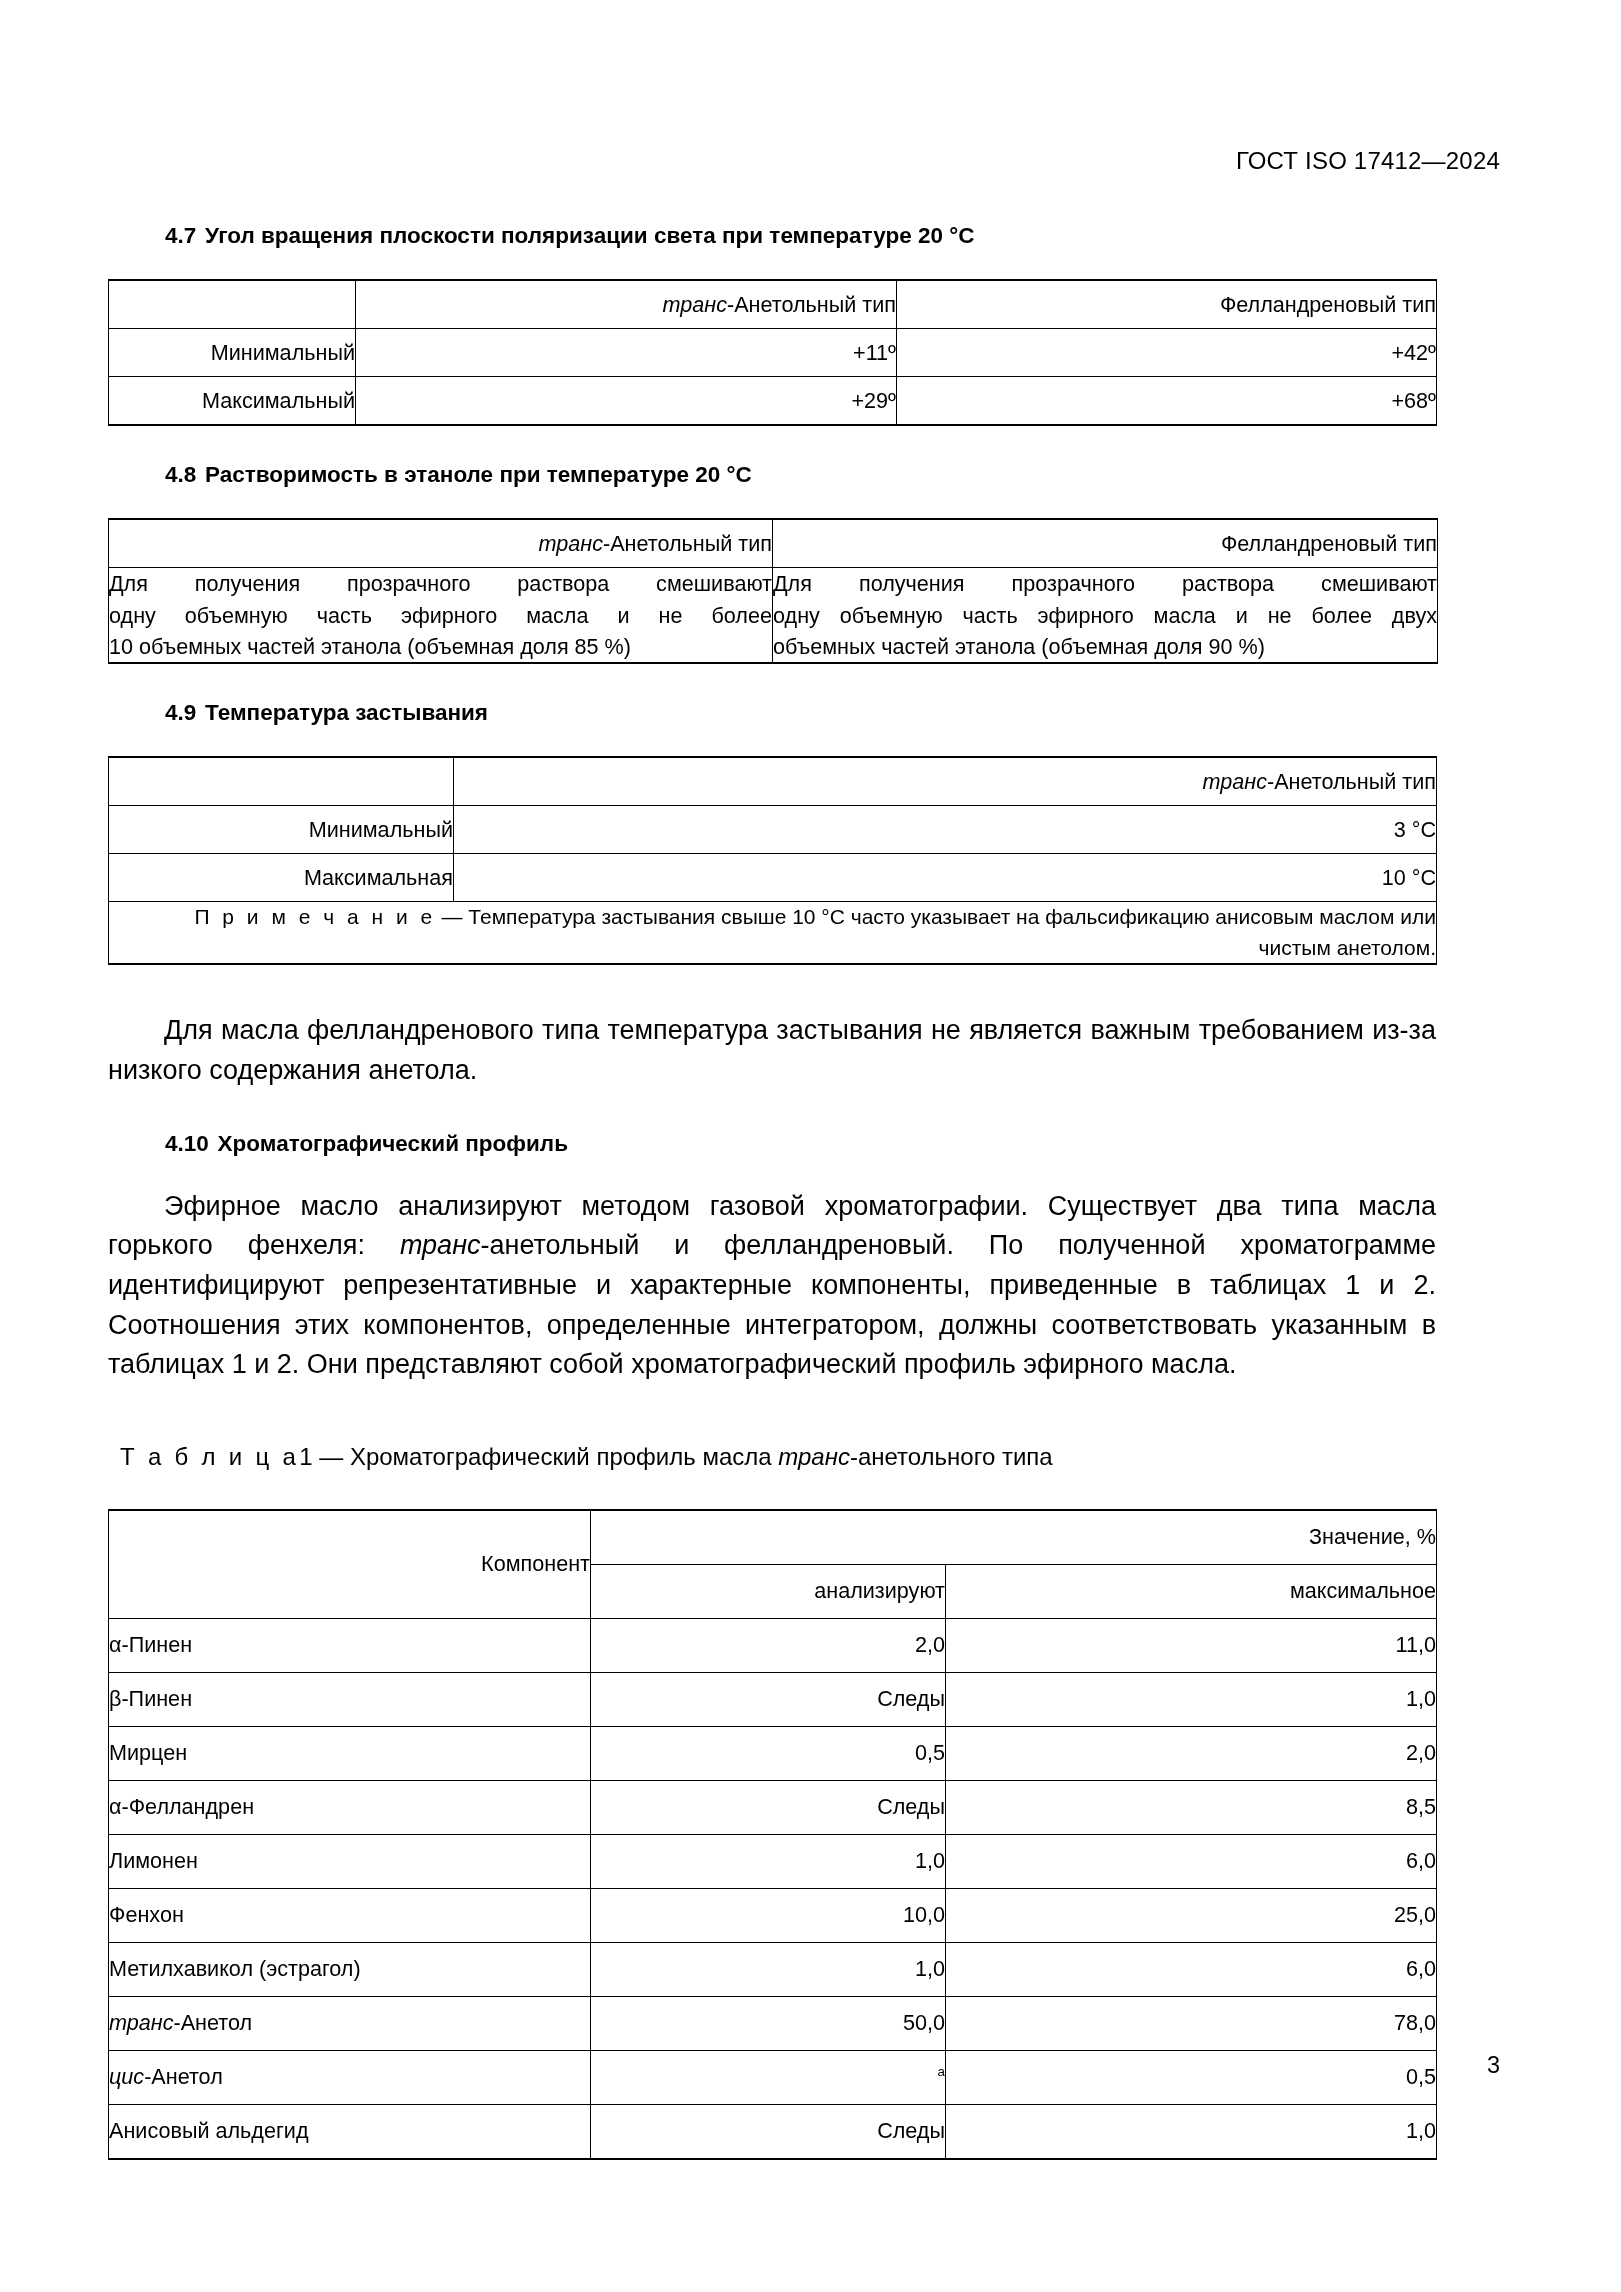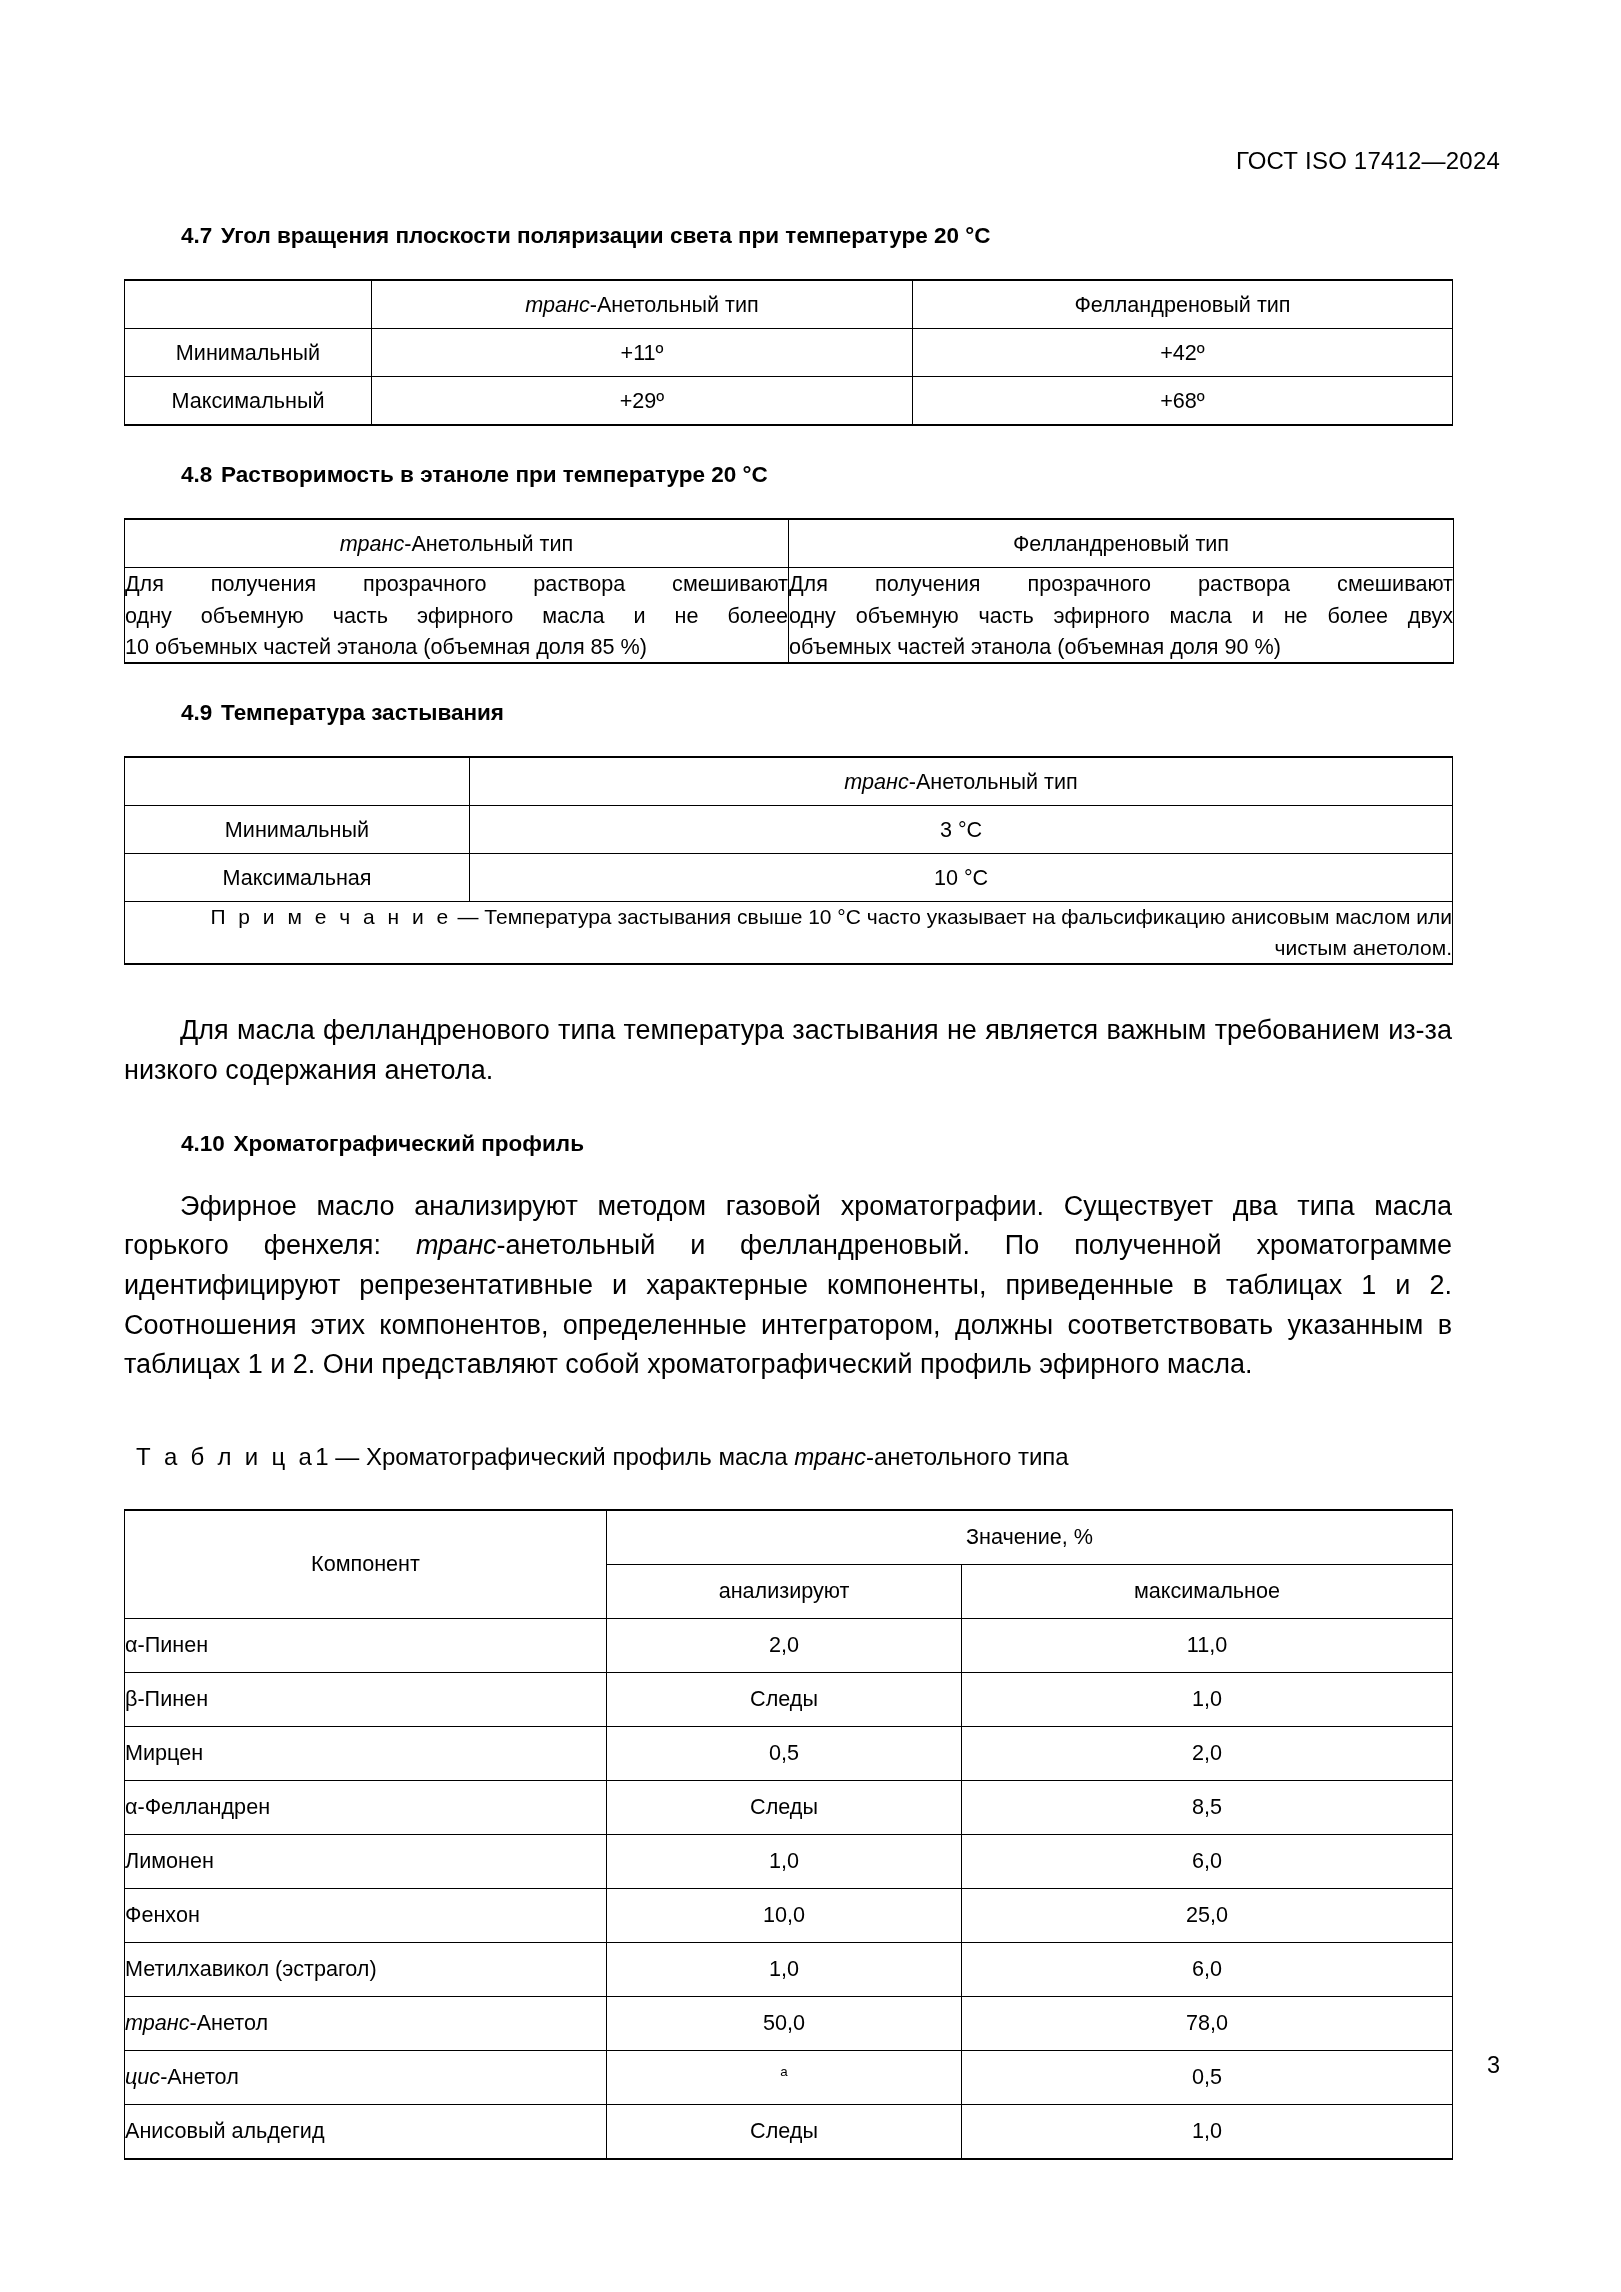--- a/index.html
+++ b/index.html
@@ -29,21 +29,21 @@
     right: 121px;
     font-size: 24px;
     font-weight: normal;
     letter-spacing: 0.2px;
     white-space: nowrap;
   }
 
   
   .content {
     position: absolute;
-    left: 124px;
+    left: 108px;
     top: 222px;
     width: 1328px;
   }
 
   h2.clause {
     font-size: 22.5px;
     font-weight: bold;
     margin: 0;
     padding: 0 0 0 57px;
     line-height: 1.25;
@@ -75,21 +75,21 @@
   }
   table.gost td {
     border: 1.3px solid #000000;
     padding: 0;
     vertical-align: middle;
   }
   table.gost td.outer-top { border-top-width: 2.5px; }
   table.gost td.outer-bottom { border-bottom-width: 2.5px; }
 
   .cell-c {
-    text-align: center;
+    text-align: right;
     padding: 12.7px 9.8px;
     border-radius: 12px;
   }
   .cell-l {
     text-align: left;
     padding: 12.7px 15.7px;
   }
   .cell-j {
     text-align: justify;
     text-align-last: justify;

